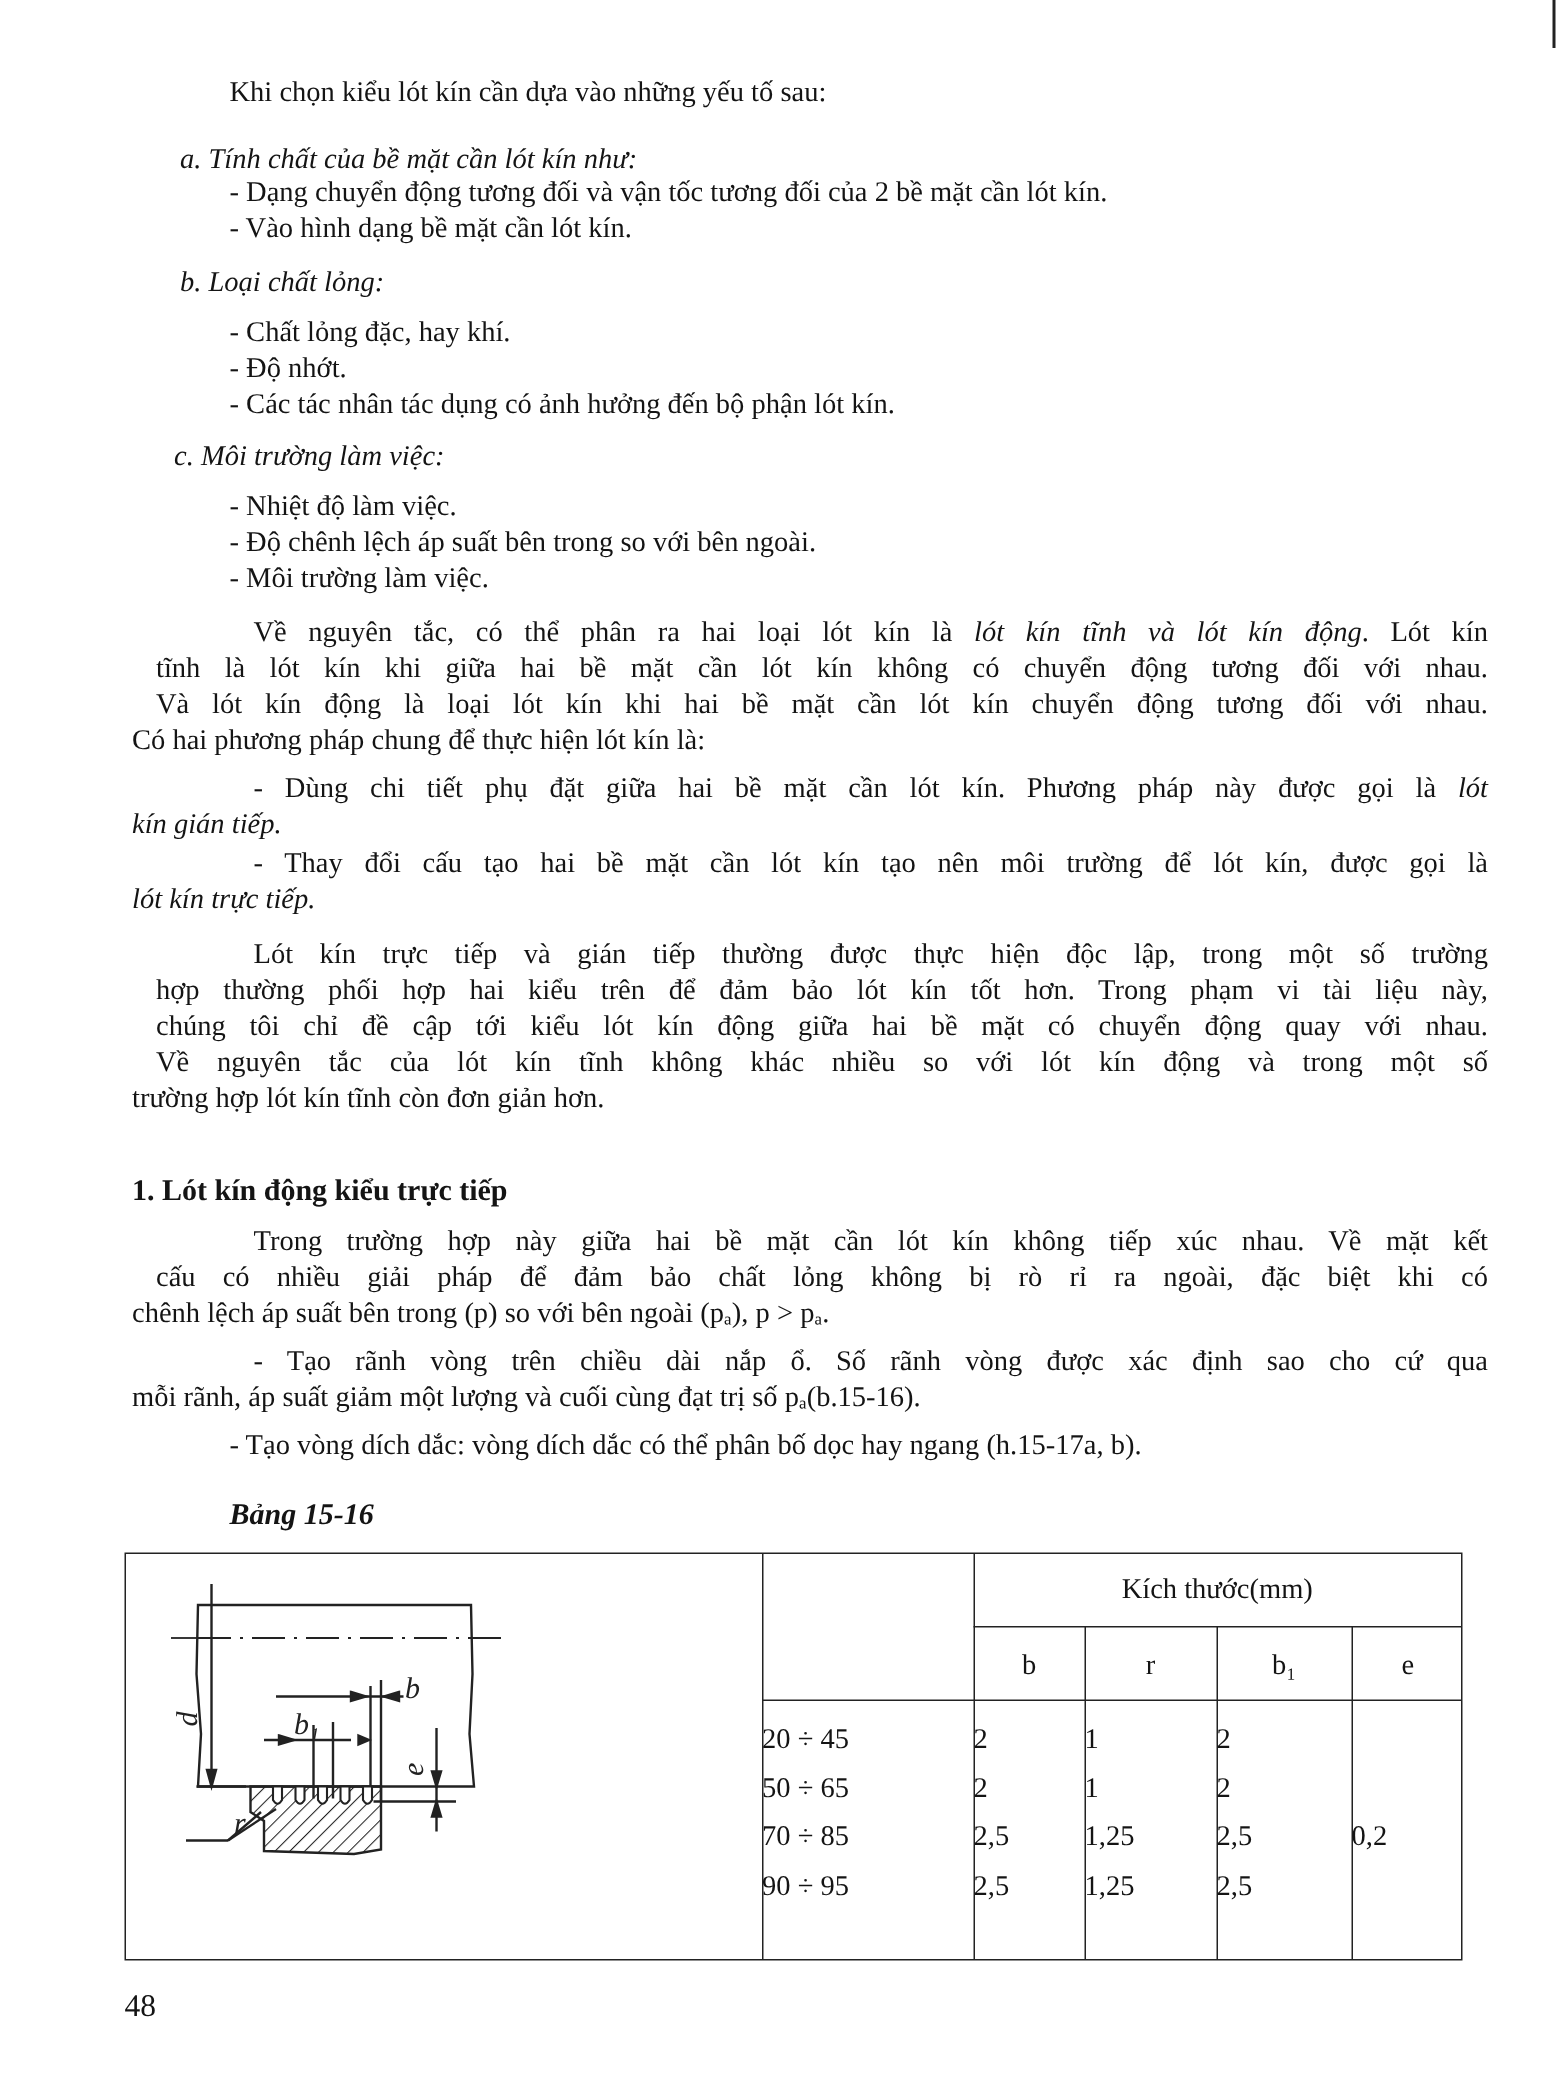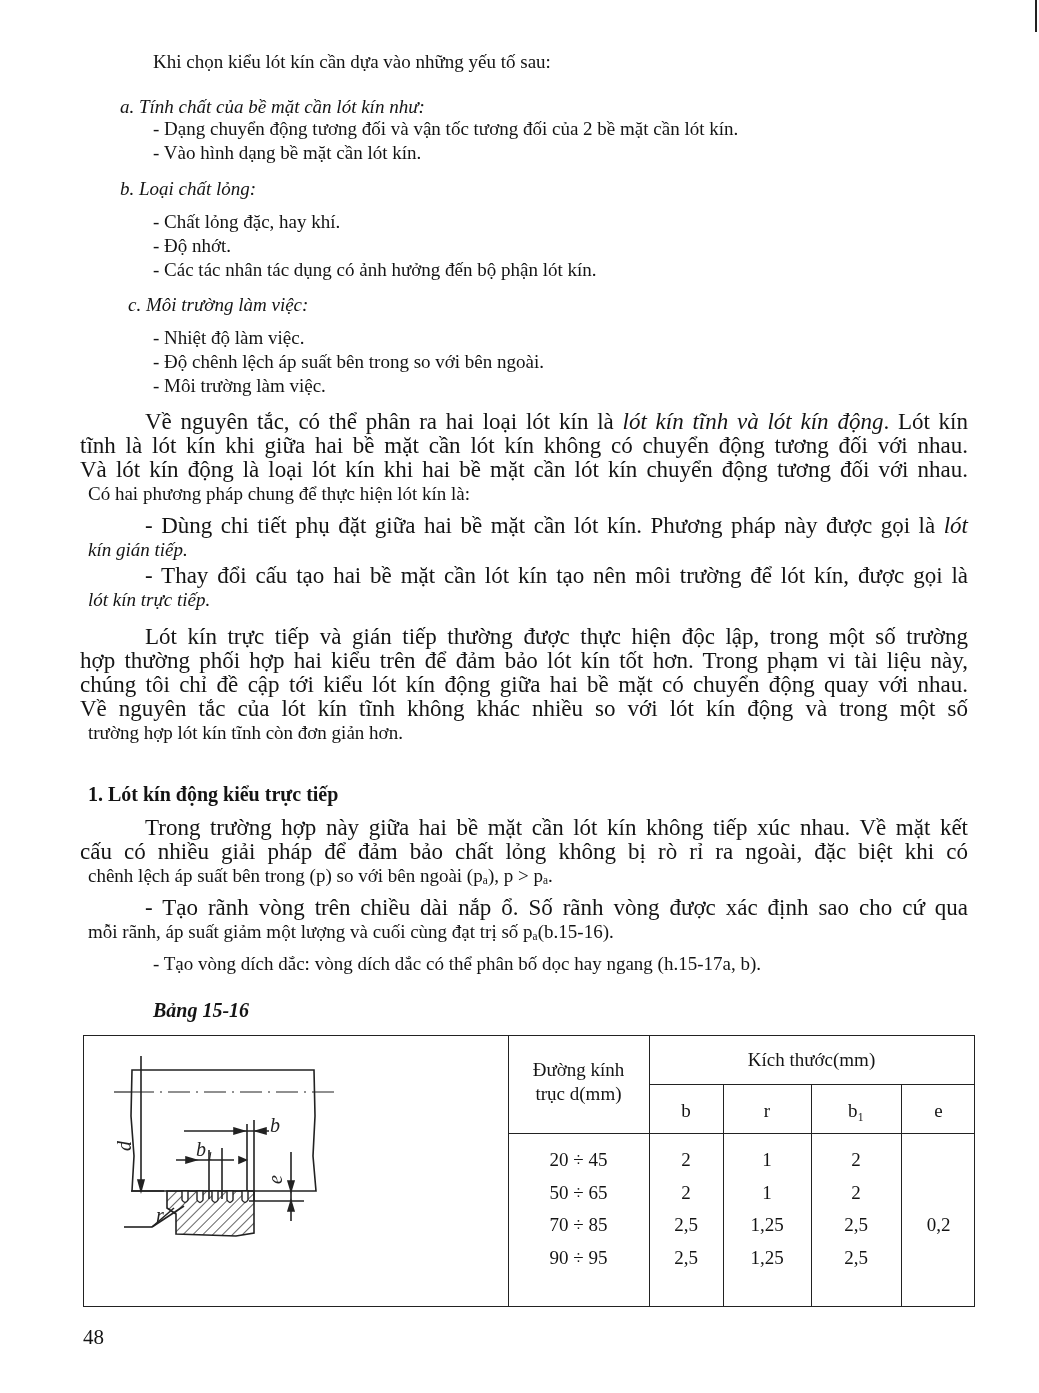--- a/index.html
+++ b/index.html
@@ -1,53 +1,53 @@
 <!DOCTYPE html>
 <html><head>
 <meta charset="utf-8">
 <style>
   html, body { margin:0; padding:0; background:#ffffff; }
   body { width:1039px; height:1393px; position:relative; overflow:hidden;
          font-family:"Liberation Serif","DejaVu Serif",serif; color:#141414; }
   .ln { position:absolute; white-space:nowrap; font-size:19px; line-height:24px; }
   .it { font-style:italic; }
-  .just { position:absolute; left:80px; width:888px; font-size:23px; line-height:24.2px;
+  .just { position:absolute; left:104px; width:888px; font-size:19px; line-height:24.2px;
           text-align:justify; text-align-last:justify; white-space:nowrap; }
   .just span.full { display:block; text-align:justify; text-align-last:justify; }
   .bold { font-weight:bold; }
   .edge-mark { position:absolute; left:1035px; top:0; width:2px; height:32px; background:#222; }
 
   
   .tbl { position:absolute; left:83px; top:1035px; width:892px; height:272px;
          border:1.5px solid #222; box-sizing:border-box; }
   .vl { position:absolute; top:0; bottom:0; width:0; border-left:1.3px solid #222; }
   .hl { position:absolute; height:0; border-top:1.3px solid #222; }
   .cell { position:absolute; text-align:center; font-size:19px; line-height:24px; white-space:nowrap; }
-  .num { position:absolute; font-size:19px; line-height:32.5px; text-align:center;font-family:Liberation Serif, serif; }
+  .num { position:absolute; font-size:19px; line-height:32.5px; text-align:left;font-family:Liberation Serif, serif; }
   .num div { height:32.5px; }
   .pageno { position:absolute; left:83px; top:1325px; font-size:21px; }
   svg text { font-family:"Liberation Serif","DejaVu Serif",serif; font-style:italic; }
 </style>
 </head>
 <body>
 
 <div class="edge-mark"></div>
 
 <div class="ln" style="left:153px;top:50px">Khi chọn kiểu lót kín cần dựa vào những yếu tố sau:</div>
 
 <div class="ln it" style="left:120px;top:95px">a. Tính chất của bề mặt cần lót kín như:</div>
 <div class="ln" style="left:153px;top:117px">- Dạng chuyển động tương đối và vận tốc tương đối của 2 bề mặt cần lót kín.</div>
 <div class="ln" style="left:153px;top:141px">- Vào hình dạng bề mặt cần lót kín.</div>
 
 <div class="ln it" style="left:120px;top:177px">b. Loại chất lỏng:</div>
 <div class="ln" style="left:153px;top:210px">- Chất lỏng đặc, hay khí.</div>
 <div class="ln" style="left:153px;top:234px">- Độ nhớt.</div>
 <div class="ln" style="left:153px;top:258px">- Các tác nhân tác dụng có ảnh hưởng đến bộ phận lót kín.</div>
 
-<div class="ln it" style="left:128px;top:293px">c. Môi trường làm việc:</div>
+<div class="ln it" style="left:116px;top:293px">c. Môi trường làm việc:</div>
 <div class="ln" style="left:153px;top:326px">- Nhiệt độ làm việc.</div>
 <div class="ln" style="left:153px;top:350px">- Độ chênh lệch áp suất bên trong so với bên ngoài.</div>
 <div class="ln" style="left:153px;top:374px">- Môi trường làm việc.</div>
 
 <div class="just" style="top:410px;padding-left:65px;width:823px">
   <span class="full"><span>Về nguyên tắc, có thể phân ra hai loại lót kín là </span><span class="it">lót kín tĩnh và lót kín động</span><span>. Lót kín</span></span>
 </div>
 <div class="just" style="top:434px">
     <span class="full">tĩnh là lót kín khi giữa hai bề mặt cần lót kín không có chuyển động tương đối với nhau.</span>
   </div>
@@ -100,24 +100,20 @@
 
   <div class="vl" style="left:424px"></div>
   <div class="vl" style="left:565px"></div>
   <div class="vl" style="left:639px;top:48px"></div>
   <div class="vl" style="left:727px;top:48px"></div>
   <div class="vl" style="left:817px;top:48px"></div>
 
   <div class="hl" style="left:565px;right:0;top:48px"></div>
   <div class="hl" style="left:424px;right:0;top:97px"></div>
 
-  <div class="cell" style="left:424px;width:141px;top:22px">
-    <div>Đường kính</div>
-    <div>trục d(mm)</div>
-  </div>
   <div class="cell" style="left:565px;right:0;top:12px">Kích thước(mm)</div>
   <div class="cell" style="left:565px;width:74px;top:63px">b</div>
   <div class="cell" style="left:639px;width:88px;top:63px">r</div>
   <div class="cell" style="left:727px;width:90px;top:63px">b₁</div>
   <div class="cell" style="left:817px;width:75px;top:63px">e</div>
 
   <div class="num" style="left:424px;width:141px;top:108px">
     <div>20 ÷ 45</div>
     <div>50 ÷ 65</div>
     <div>70 ÷ 85</div>

